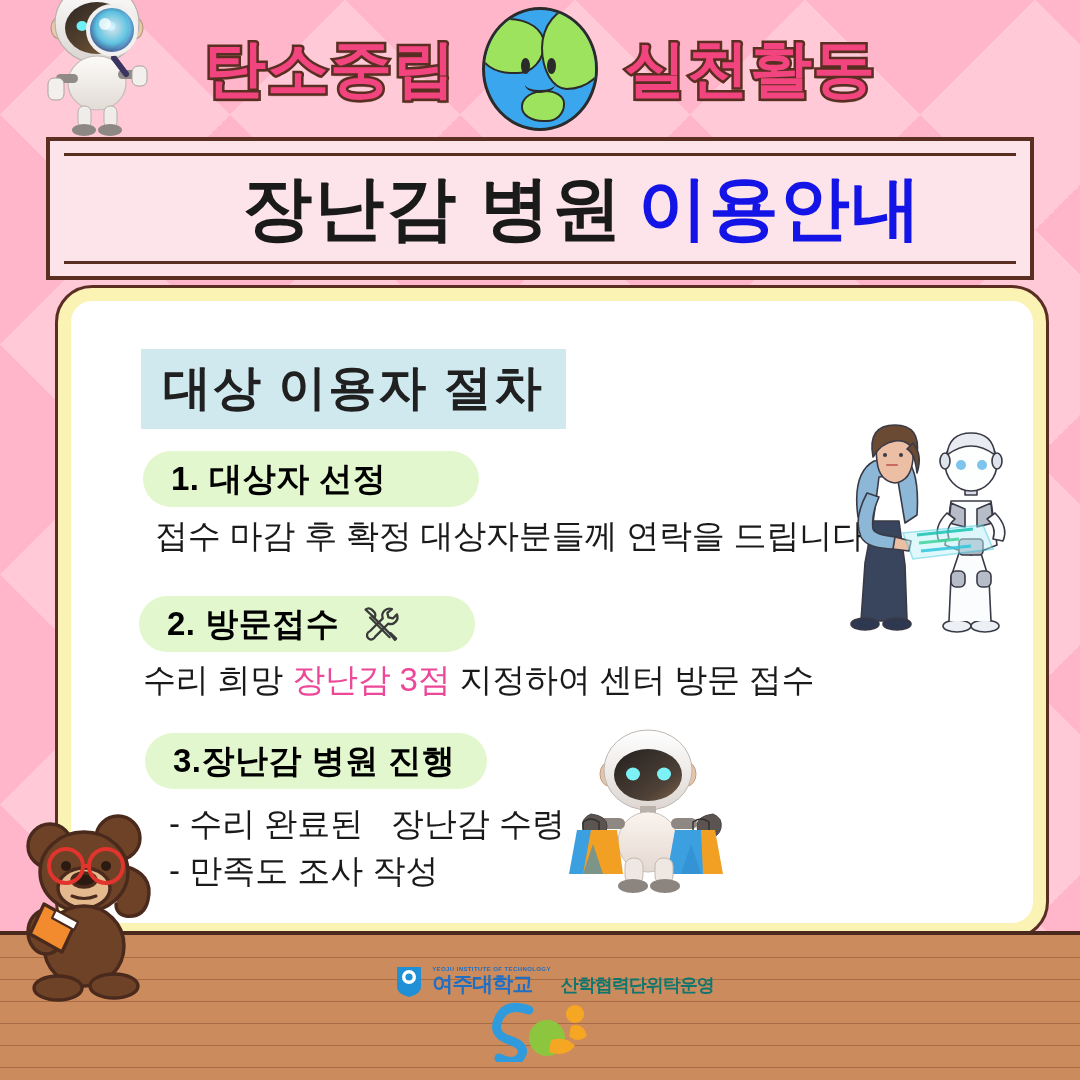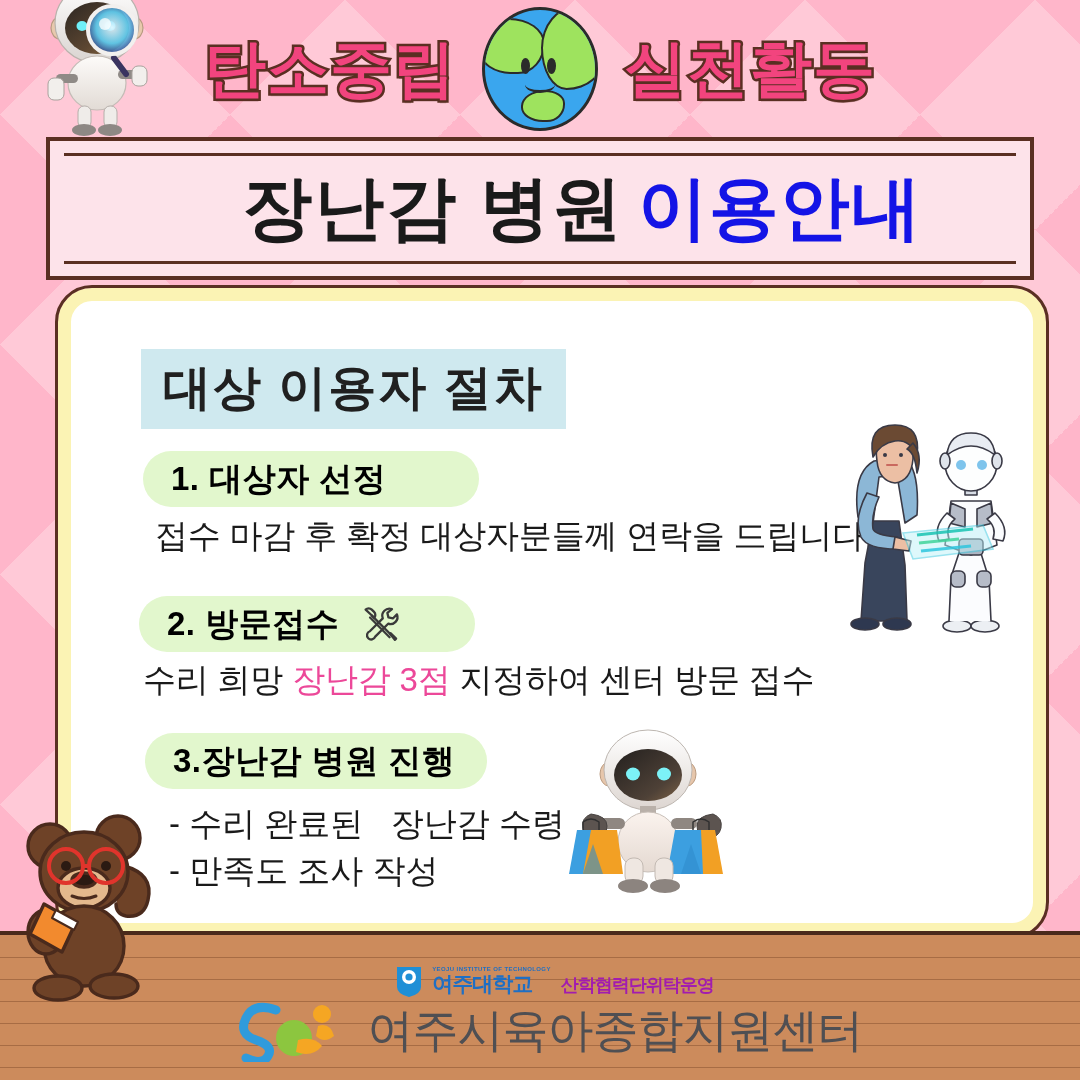--- a/index.html
+++ b/index.html
@@ -278,21 +278,21 @@
   }
   #univ-name {
     font-size: 21px;
     font-weight: bold;
     color: #1f6fc4;
     letter-spacing: -1px;
   }
   #univ-sub {
     font-size: 18px;
     font-weight: bold;
-    color: #a21caf;
+    color: #0f766e;
     letter-spacing: -1px;
     align-self: flex-end;
     margin-bottom: 1px;
   }
   #center-row {
     display: flex;
     align-items: center;
     gap: 12px;
     margin-left: 20px;
   }
@@ -573,18 +573,17 @@
     </div>
 
     <div id="center-row">
       <svg id="center-logo" viewBox="0 0 118 62">
         <path d="M38 10 q-22 -8 -30 8 q-8 16 10 22 q18 6 12 16 q-6 10 -22 2" fill="none" stroke="#2f9bdc" stroke-width="9" stroke-linecap="round"></path>
         <circle cx="56" cy="38" r="18" fill="#8cc63f"></circle>
         <path d="M60 40 q16 -4 24 6 q-10 12 -26 6 z" fill="#f5a623"></path>
         <circle cx="84" cy="14" r="9" fill="#f5a623"></circle>
         <path d="M80 26 q12 -4 16 10 q-10 8 -18 0 z" fill="#f5a623"></path>
       </svg>
-      <span id="center-name">여주시육아종합지원센터</span>
     </div>
 
   </div>
 
 </div>
 
 </body></html>

